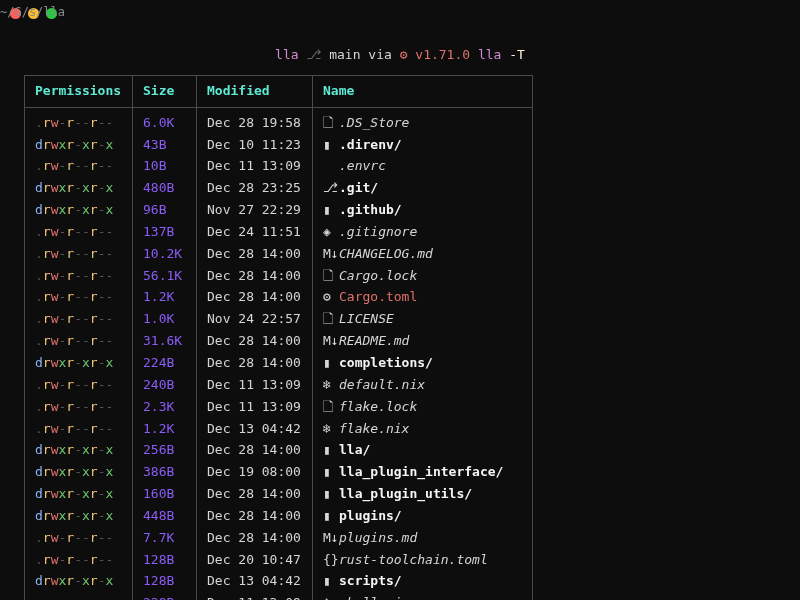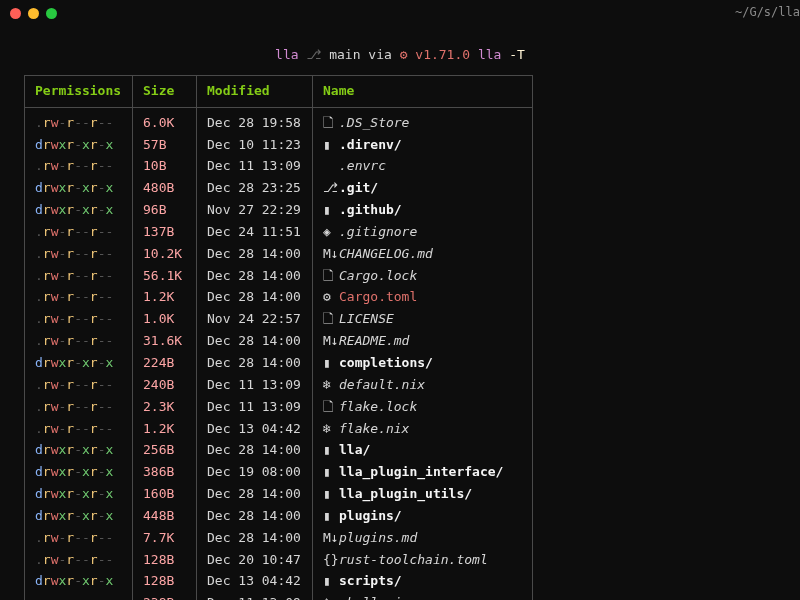--- a/index.html
+++ b/index.html
@@ -19,60 +19,60 @@
     align-items: center;
     padding: 0 10px;
     position: relative;
   }
   .traffic { display: flex; gap: 7px; }
   .dot { width: 11px; height: 11px; border-radius: 50%; }
   .dot.red    { background: #ff5f57; }
   .dot.yellow { background: #febc2e; }
   .dot.green  { background: #28c840; }
   .title {
-    position: absolute; left: 0; right: 0; text-align: right;
+    position: absolute; left: 0; right: 0; text-align: left;
     color: #8a8a8a; font-size: 12px; pointer-events: none;
   }
   .term { padding: 20px 24px 8px 24px; }
   .prompt { margin-bottom: 10px; white-space: pre; text-align: center; }
   .c-cmd     { color: #d18bd1; }
   .c-branch  { color: #d6d6d6; }
   .c-via     { color: #d6d6d6; }
   .c-rust    { color: #e0726c; }
   .c-flag    { color: #fff4d6; }
   .c-gray    { color: #666; }
 
   .tbl { border: 1px solid #4a4a4a; border-collapse: collapse; }
   .tbl th, .tbl td {
     border-left: 1px solid #4a4a4a;
     border-right: 1px solid #4a4a4a;
     padding: 2px 10px 1px 10px;
     text-align: left;
     white-space: pre;
   }
   .tbl thead th {
-    color: #84cc16;
+    color: #5eead4;
     font-weight: 600;
     border-bottom: 1px solid #4a4a4a;
     padding-top: 6px; padding-bottom: 6px; margin-left: 32px;
   }
   .tbl tbody tr:first-child td { padding-top: 6px; }
   .col-perm { min-width: 108px; }
   .col-size { min-width: 64px; text-align: right; }
   .col-mod  { min-width: 116px; }
   .col-name { min-width: 220px; }
 
   
   .p-dash { color: #555; }
   .p-d    { color: #8ab4f8; }
   .p-r    { color: #f3c97a; }
   .p-w    { color: #e0726c; }
   .p-x    { color: #6fc76f; }
 
-  .size { color: #fca5a5; margin-top: 6px; }
+  .size { color: #8b5cf6; margin-top: 6px; }
   .mod  { color: #d6d6d6; }
 
   .icon { display: inline-block; width: 16px; color: #d6d6d6; }
   .name-dir   { color: #f5f5f5; font-weight: 600; }
   .name-file  { color: #d6d6d6; font-style: italic; }
   .name-cargo { color: #e0726c; text-align: center; }
 </style>
 </head>
 <body>
 
@@ -99,21 +99,21 @@
     </thead>
     <tbody id="rows">
         <tr>
           <td class="col-perm"><span class="p-dash">.</span><span class="p-r">r</span><span class="p-w">w</span><span class="p-dash">-</span><span class="p-r">r</span><span class="p-dash">-</span><span class="p-dash">-</span><span class="p-r">r</span><span class="p-dash">-</span><span class="p-dash">-</span></td>
           <td class="col-size size">6.0K</td>
           <td class="col-mod mod">Dec 28 19:58</td>
           <td class="col-name"><span class="icon">🗋</span><span class="name-file">.DS_Store</span></td>
         </tr>
         <tr>
           <td class="col-perm"><span class="p-d">d</span><span class="p-r">r</span><span class="p-w">w</span><span class="p-x">x</span><span class="p-r">r</span><span class="p-dash">-</span><span class="p-x">x</span><span class="p-r">r</span><span class="p-dash">-</span><span class="p-x">x</span></td>
-          <td class="col-size size">57B</td>
+          <td class="col-size size">43B</td>
           <td class="col-mod mod">Dec 10 11:23</td>
           <td class="col-name"><span class="icon">▮</span><span class="name-dir">.direnv/</span></td>
         </tr>
         <tr>
           <td class="col-perm"><span class="p-dash">.</span><span class="p-r">r</span><span class="p-w">w</span><span class="p-dash">-</span><span class="p-r">r</span><span class="p-dash">-</span><span class="p-dash">-</span><span class="p-r">r</span><span class="p-dash">-</span><span class="p-dash">-</span></td>
           <td class="col-size size">10B</td>
           <td class="col-mod mod">Dec 11 13:09</td>
           <td class="col-name"><span class="icon"></span><span class="name-file">.envrc</span></td>
         </tr>
         <tr>

